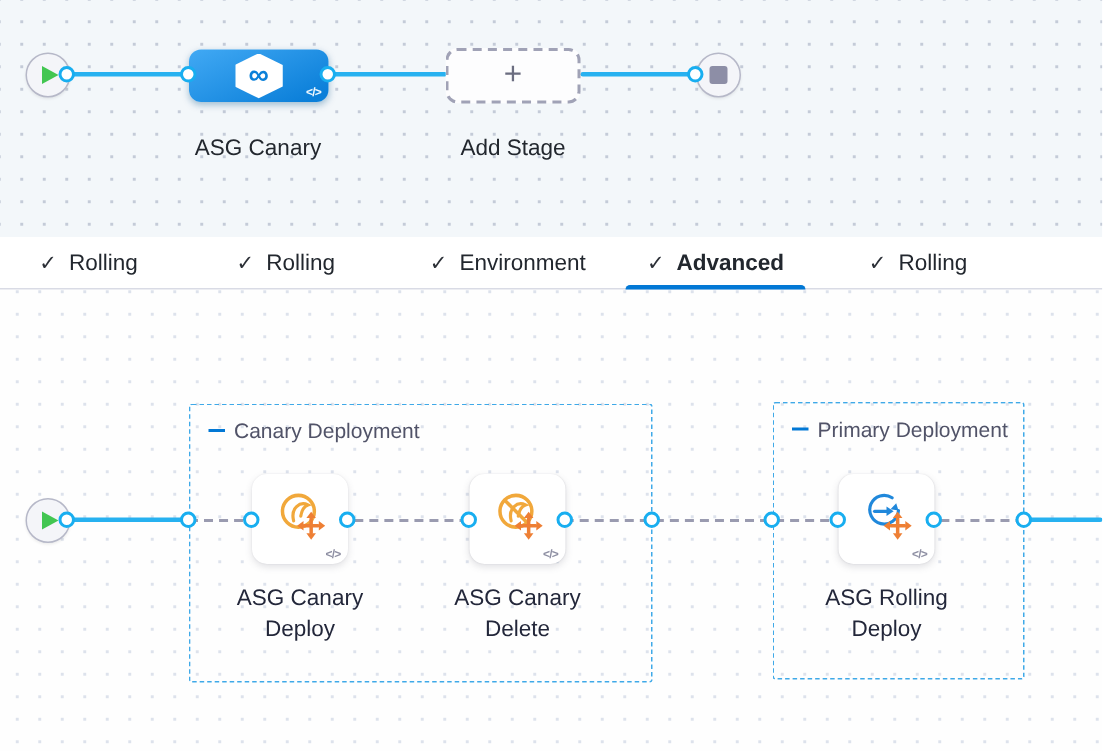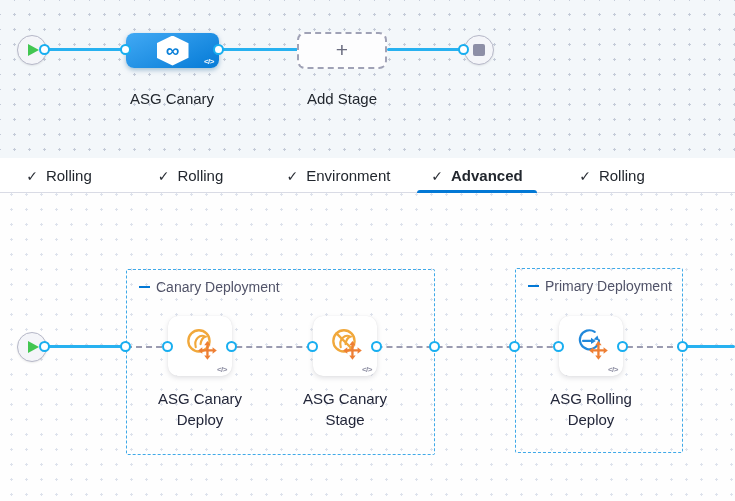--- a/index.html
+++ b/index.html
@@ -225,21 +225,21 @@
           <path d="M23 14.2 l3 4 h-6 z"></path>
             <path d="M23 31.8 l3 -4 h-6 z"></path>
           <path d="M14.2 23 l4 -3 v6 z"></path>
             <path d="M31.8 23 l-4 -3 v6 z"></path>
         </g>
       </svg>
       <span class="code-glyph">&lt;/&gt;</span>
     </div>
     <div class="step-label" style="left:275px;top:195px;">
       <div>ASG Canary</div>
-      <div>Stage</div>
+      <div>Delete</div>
     </div>
 
     <div class="step-card" style="left:559px;top:123px;">
       <svg width="34" height="34" viewBox="0 0 32 32">
         <path d="M 19.5 5.5 A 9 9 0 1 0 23.5 13.5" fill="none" stroke="#2088db" stroke-width="2" stroke-linecap="round"></path>
         <path d="M23.5 13.5 l-5 -0.8 3.6 -3.8 z" fill="#2088db"></path>
         <path d="M8.5 14 h8.5" stroke="#2088db" stroke-width="2" stroke-linecap="round"></path>
         <path d="M20.5 14 l-4.5 -3 v6 z" fill="#2088db"></path>
         <g fill="#ee7f34">
           <rect x="21.9" y="17.6" width="2.2" height="10.8" rx="1"></rect>

